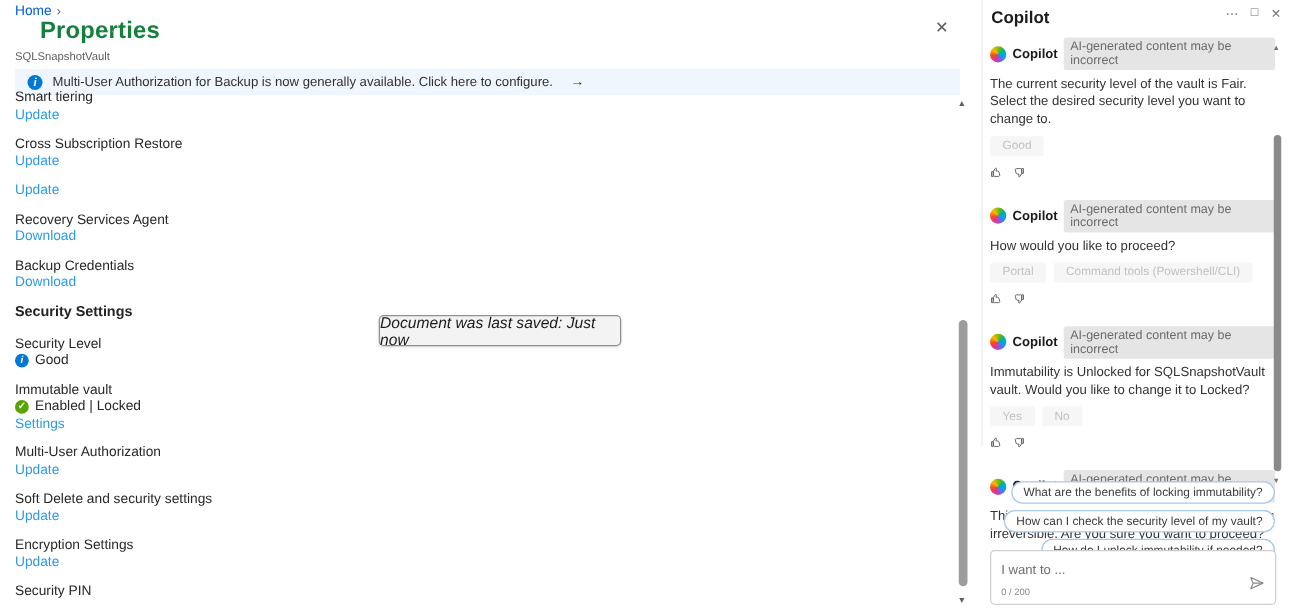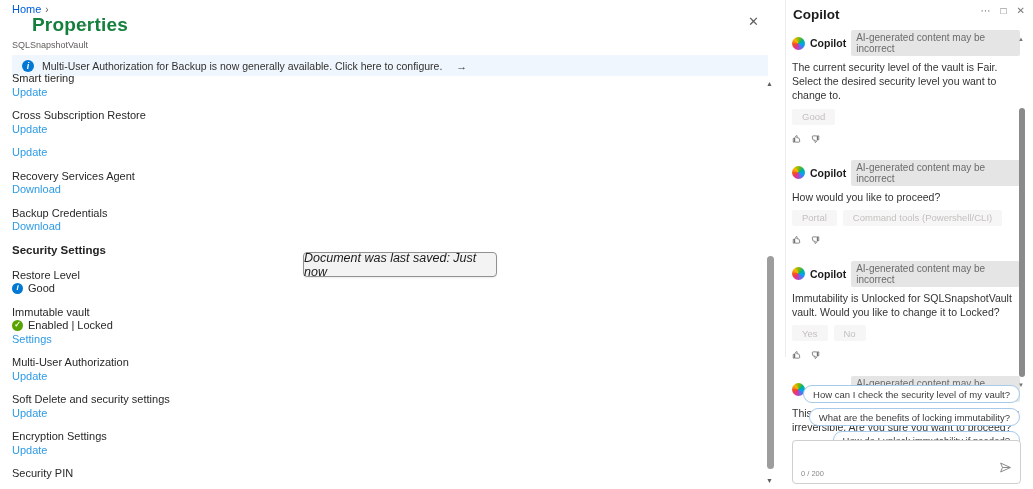--- a/index.html
+++ b/index.html
@@ -115,21 +115,21 @@
       <div class="setting-link">Download</div>
     </div>
     <div class="setting-item">
       <div class="setting-label">Backup Credentials</div>
       <div class="setting-link">Download</div>
     </div>
 
     <div class="section-header">Security Settings</div>
 
     <div class="setting-item">
-      <div class="setting-label">Restore Level</div>
+      <div class="setting-label">Security Level</div>
       <div class="status-line">
         <span class="badge-dot info">i</span>
         <span>Good</span>
       </div>
     </div>
     <div class="setting-item">
       <div class="setting-label">Immutable vault</div>
       <div class="status-line">
         <span class="badge-dot check">✓</span>
         <span>Enabled | Locked</span>
@@ -276,26 +276,27 @@
       </div>
       
     </div>
   </div>
 
   <div class="cp-scroll-up">▲</div>
   <div class="cp-scroll-thumb"></div>
   <div class="cp-scroll-down">▼</div>
 
   <div class="cp-suggestions">
+    <span class="sugg-chip">What are the benefits of locking immutability?</span>
     <span class="sugg-chip">How can I check the security level of my vault?</span>
-    <span class="sugg-chip">What are the benefits of locking immutability?</span>
     <span class="sugg-chip">How do I unlock immutability if needed?</span>
   </div>
 
   <div class="cp-input">
+    <input type="text" placeholder="I want to ..." style="">
     <span class="cp-counter">0 / 200</span>
     <span class="cp-send">
       <svg width="13" height="13" viewBox="0 0 16 16" fill="none" stroke="#8a8a8a" stroke-width="1.2" stroke-linejoin="round">
           <path d="M2 13.5L14 8 2 2.5l2.3 5.5z"></path>
           <path d="M4.3 8H14"></path>
         </svg>
     </span>
   </div>
 </div>
 

